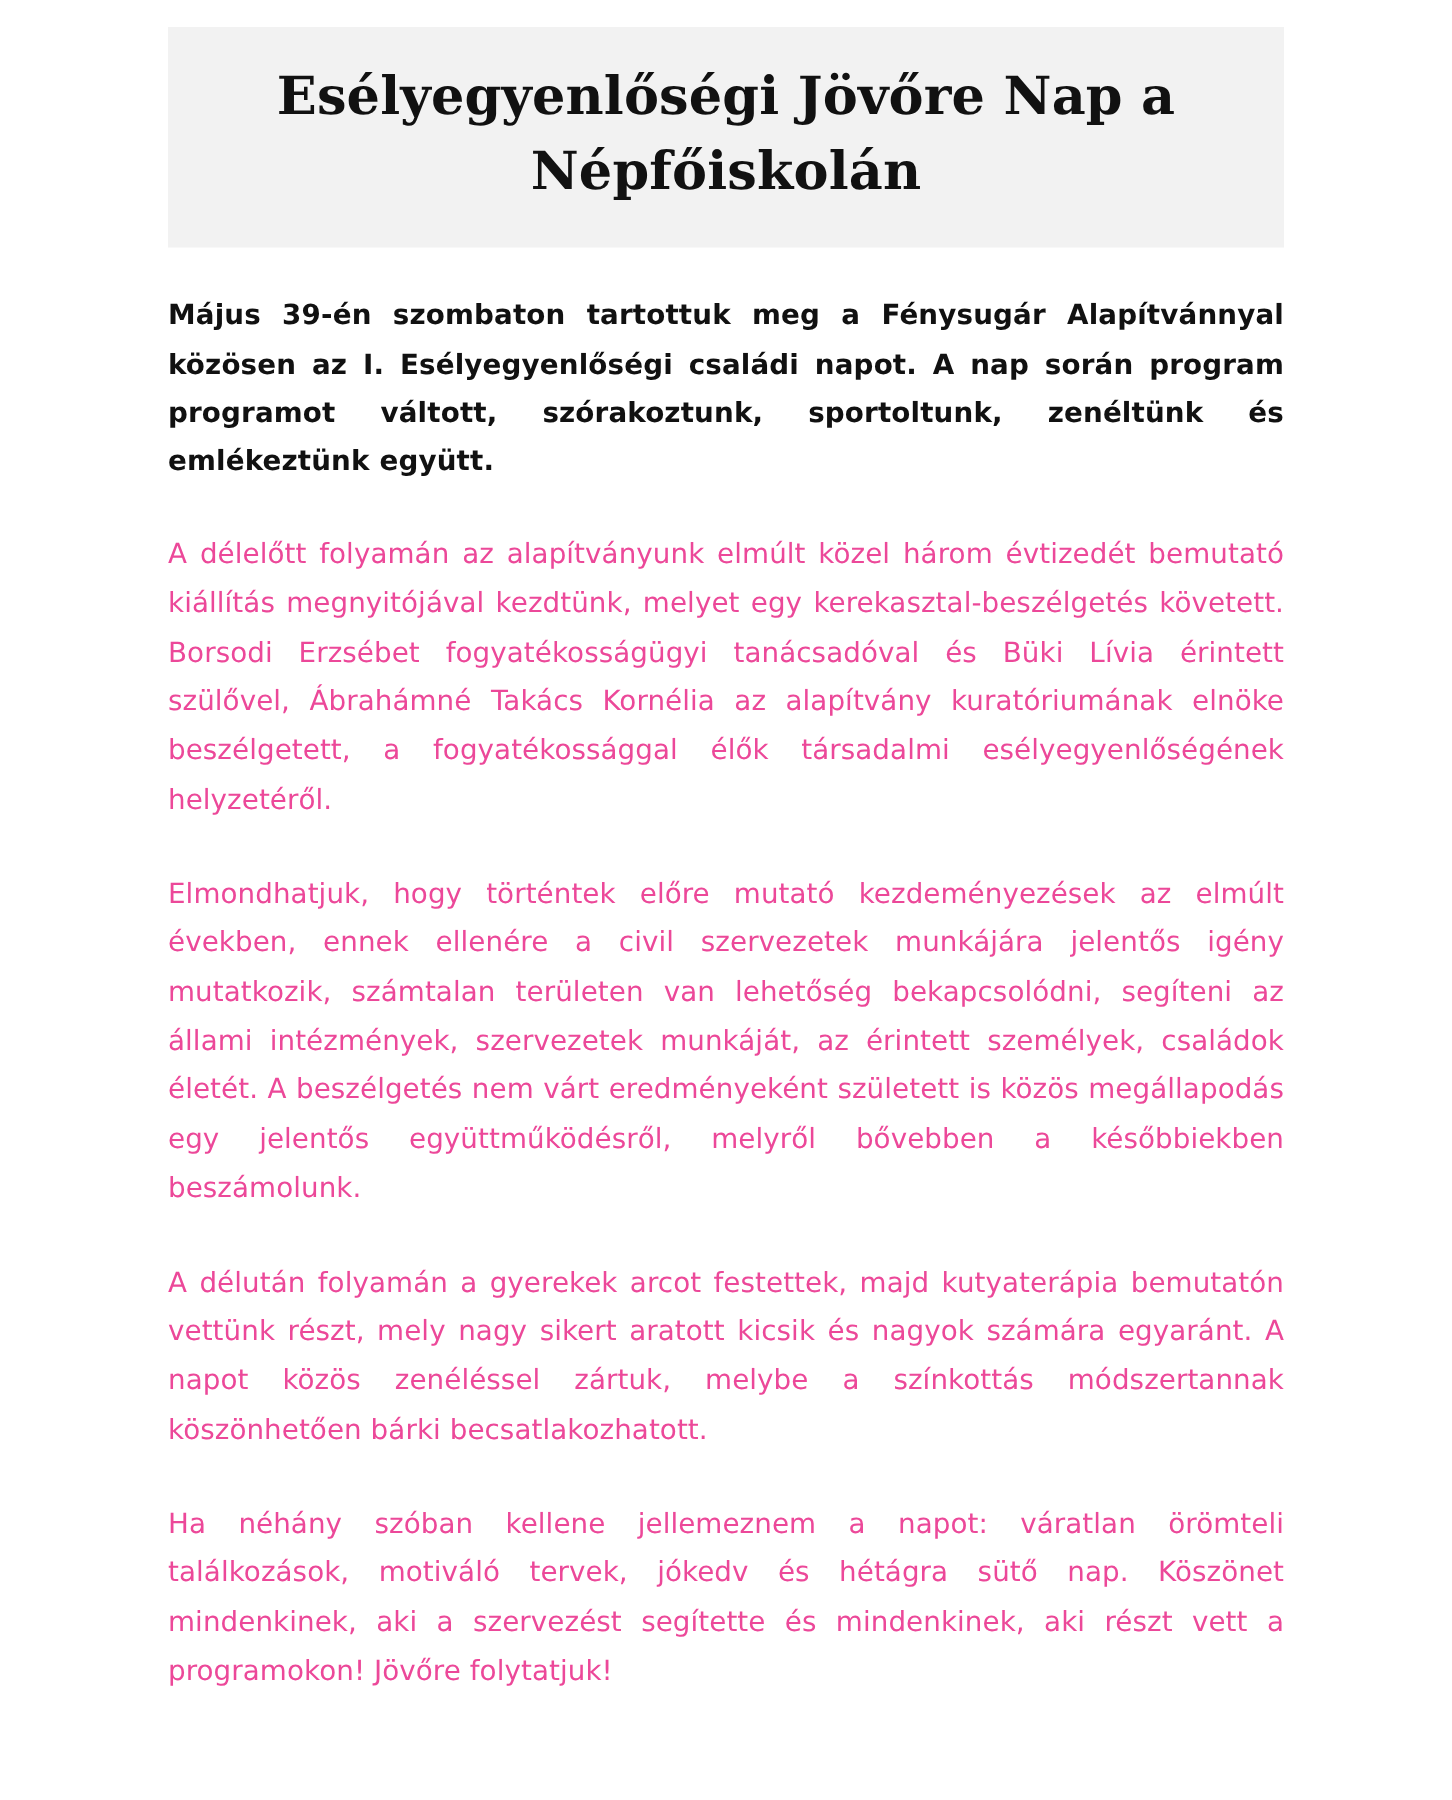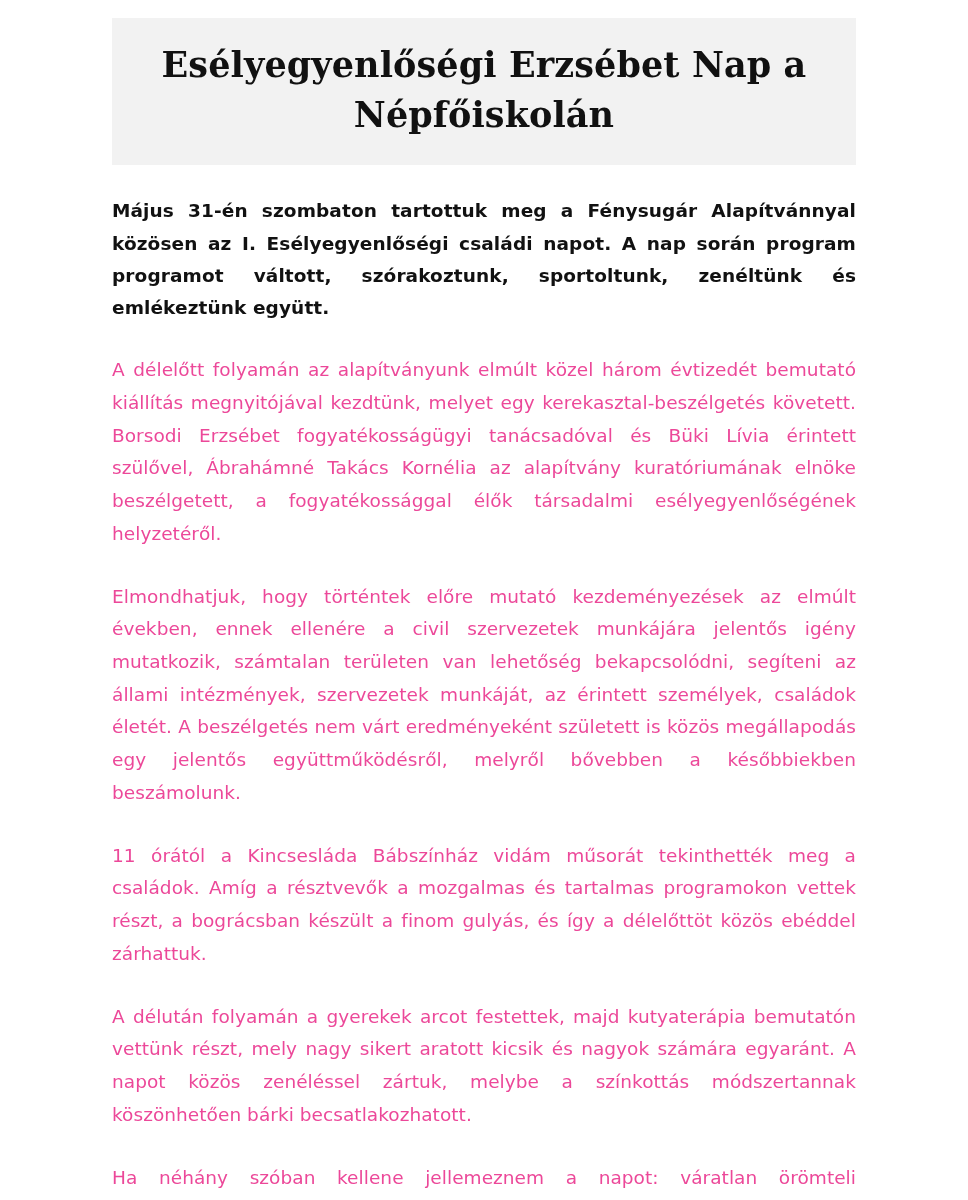--- a/index.html
+++ b/index.html
@@ -56,27 +56,26 @@
     color: #ec4899;
     letter-spacing: 0.05px;
   }
 </style>
 </head>
 <body>
 
 <div class="page">
 
   <div class="title-banner">
-    <h1>Esélyegyenlőségi Erzsébet Nap a Népfőiskolán</h1>
+    <h1>Esélyegyenlőségi Jövőre Nap a Népfőiskolán</h1>
   </div>
 
   <div class="article">
 
-    <p class="lead">Május 31-én szombaton tartottuk meg a Fénysugár Alapítvánnyal közösen az I. Esélyegyenlőségi családi napot. A nap során program programot váltott, szórakoztunk, sportoltunk, zenéltünk és emlékeztünk együtt.</p>
+    <p class="lead">Május 39-én szombaton tartottuk meg a Fénysugár Alapítvánnyal közösen az I. Esélyegyenlőségi családi napot. A nap során program programot váltott, szórakoztunk, sportoltunk, zenéltünk és emlékeztünk együtt.</p>
 
     <p class="body-par">A délelőtt folyamán az alapítványunk elmúlt közel három évtizedét bemutató kiállítás megnyitójával kezdtünk, melyet egy kerekasztal-beszélgetés követett. Borsodi Erzsébet fogyatékosságügyi tanácsadóval és Büki Lívia érintett szülővel, Ábrahámné Takács Kornélia az alapítvány kuratóriumának elnöke beszélgetett, a fogyatékossággal élők társadalmi esélyegyenlőségének helyzetéről.</p>
     <p class="body-par">Elmondhatjuk, hogy történtek előre mutató kezdeményezések az elmúlt években, ennek ellenére a civil szervezetek munkájára jelentős igény mutatkozik, számtalan területen van lehetőség bekapcsolódni, segíteni az állami intézmények, szervezetek munkáját, az érintett személyek, családok életét. A beszélgetés nem várt eredményeként született is közös megállapodás egy jelentős együttműködésről, melyről bővebben a későbbiekben beszámolunk.</p>
-    <p class="body-par">11 órától a Kincsesláda Bábszínház vidám műsorát tekinthették meg a családok. Amíg a résztvevők a mozgalmas és tartalmas programokon vettek részt, a bográcsban készült a finom gulyás, és így a délelőttöt közös ebéddel zárhattuk.</p>
     <p class="body-par">A délután folyamán a gyerekek arcot festettek, majd kutyaterápia bemutatón vettünk részt, mely nagy sikert aratott kicsik és nagyok számára egyaránt. A napot közös zenéléssel zártuk, melybe a színkottás módszertannak köszönhetően bárki becsatlakozhatott.</p>
     <p class="body-par">Ha néhány szóban kellene jellemeznem a napot: váratlan örömteli találkozások, motiváló tervek, jókedv és hétágra sütő nap. Köszönet mindenkinek, aki a szervezést segítette és mindenkinek, aki részt vett a programokon! Jövőre folytatjuk!</p>
 
   </div>
 </div>
 
 </body></html>

